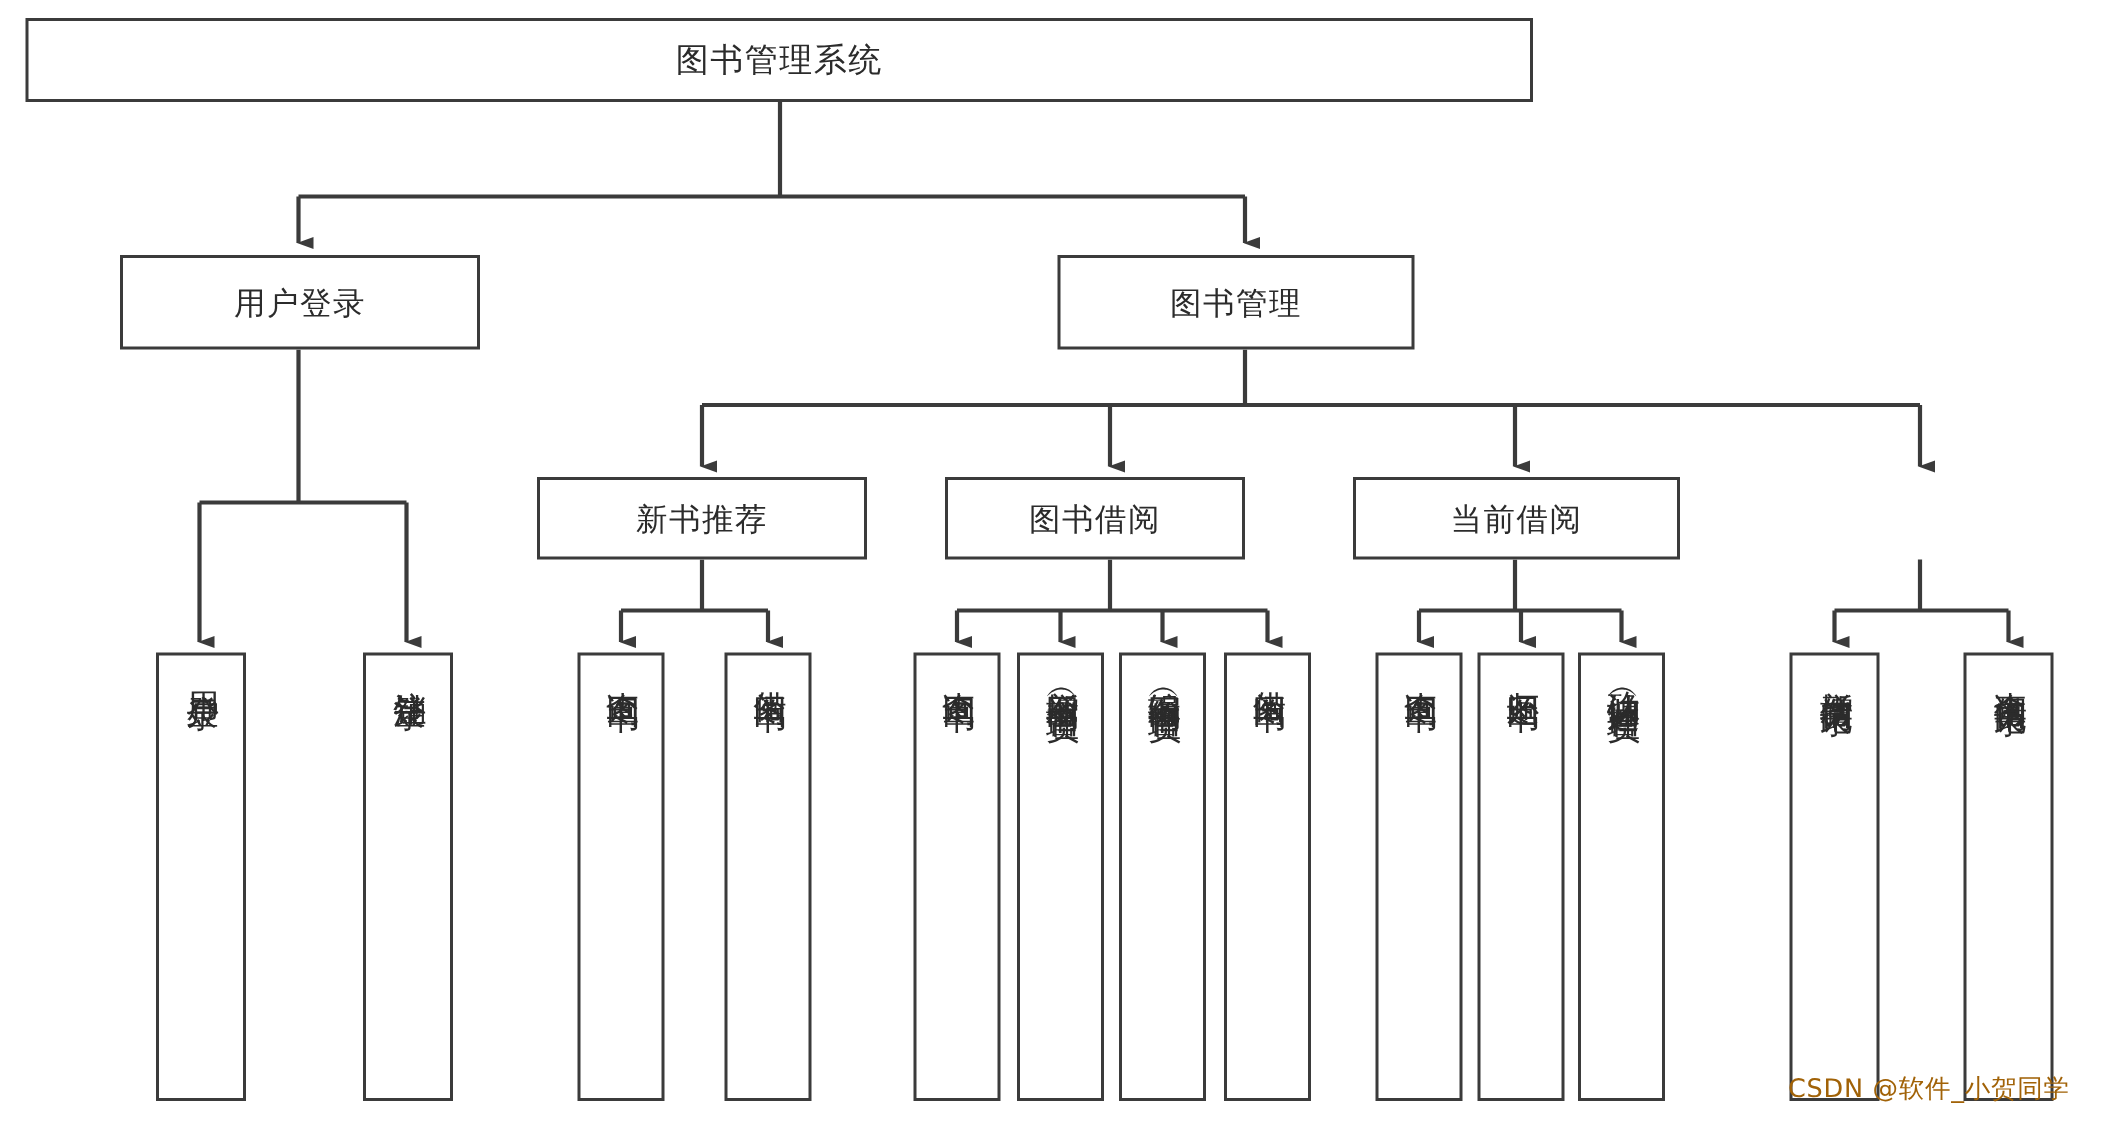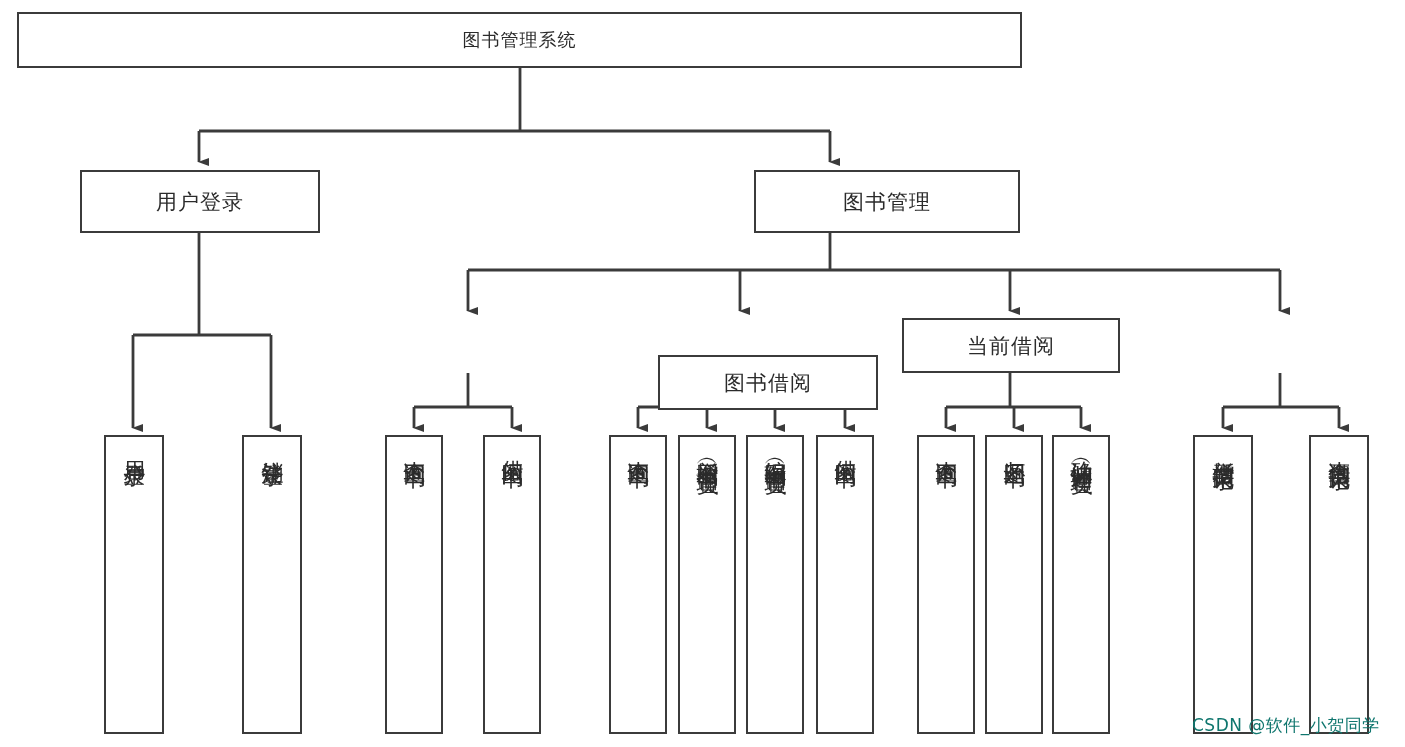--- a/index.html
+++ b/index.html
@@ -28,41 +28,41 @@
     display:flex;
     align-items:center;
     justify-content:center;
     color:#2b2b2b;
   }
   .node.h{
     font-size:21px;
     letter-spacing:1px;
   }
   .node.root{
-    font-size:18px;
+    font-size:22px;
     letter-spacing:1px;
   }
   .node.v{
     align-items:flex-start;
     justify-content:center;
     padding-top:6px;
   }
   .vtext{
     writing-mode:vertical-rl;
     text-orientation:upright;
     font-size:22px;
     line-height:1.22;
     letter-spacing:2px;
     white-space:nowrap;
     color:#2b2b2b;
   }
   .watermark{
     position:absolute;
     font-size:17px;
-    color:#0f766e;
+    color:#a16207;
     letter-spacing:0.5px;
     white-space:nowrap;
   }
 </style>
 </head>
 <body>
 
 <div id="canvas">
 
   <svg id="wires" viewBox="0 0 1405 747" xmlns="http://www.w3.org/2000/svg">
@@ -117,25 +117,28 @@
     </g>
   </svg>
 
   <div class="node root" style="left:17px;top:12px;width:1005px;height:56px;">
     <span>图书管理系统</span>
   </div>
 
   <div class="node h" style="left:80px;top:170px;width:240px;height:63px;">
     <span>用户登录</span>
   </div>
-  <div class="node h" style="left:754px;top:170px;width:266px;height:63px;">
+  <div class="node h" style="left:705px;top:170px;width:238px;height:63px;">
     <span>图书管理</span>
   </div>
 
-  <div class="node h" style="left:658px;top:318px;width:220px;height:55px;margin-top:37px;">
+  <div class="node h" style="left:358px;top:318px;width:220px;height:55px;">
+    <span>新书推荐</span>
+  </div>
+  <div class="node h" style="left:630px;top:318px;width:200px;height:55px;">
     <span>图书借阅</span>
   </div>
   <div class="node h" style="left:902px;top:318px;width:218px;height:55px;font-family:Liberation Mono, monospace;">
     <span>当前借阅</span>
   </div>
 
   <div class="node v" style="left:104px;top:435px;width:60px;height:299px;">
     <span class="vtext">用户登录</span>
   </div>
   <div class="node v" style="left:242px;top:435px;width:60px;height:299px;">

